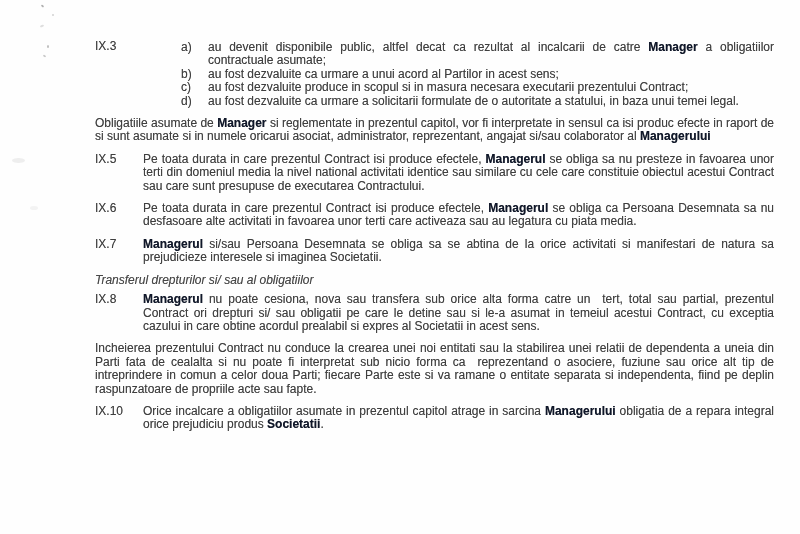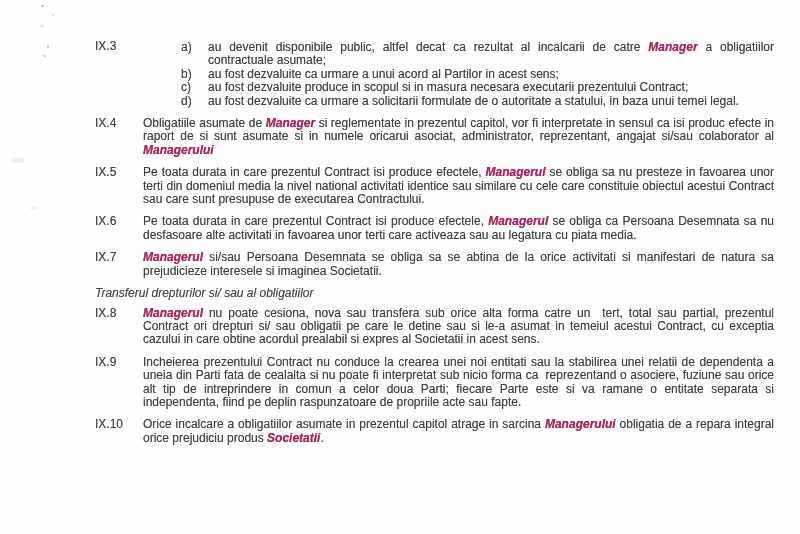--- a/index.html
+++ b/index.html
@@ -43,23 +43,22 @@
   .sub { display: flex; }
   .sub .letter { flex: 0 0 27px; width: 27px; }
   .sub .text { flex: 1; text-align: justify; }
   .heading {
     font-style: italic;
     color: #484848;
     margin: 0 0 6px 0;
   }
   .b {
     font-weight: bold;
-    color: #be185d;
+    color: #0f172a;
     text-shadow: 0 0 0.45px rgba(30,30,30,0.6);
-    font-style: italic;
   }
   
   .speck { position: absolute; border-radius: 50%; }
   .sp1 { left: 41px; top: 5px;  width: 3px;  height: 2px; background: rgba(100,100,100,0.50); transform: rotate(40deg); }
   .sp2 { left: 52px; top: 14px; width: 2px;  height: 2px; background: rgba(130,130,130,0.35); }
   .sp3 { left: 40px; top: 25px; width: 4px;  height: 2px; background: rgba(150,150,150,0.30); transform: rotate(-20deg); }
   .sp4 { left: 47px; top: 45px; width: 2px;  height: 3px; background: rgba(110,110,110,0.45); }
   .sp5 { left: 43px; top: 55px; width: 3px;  height: 2px; background: rgba(120,120,120,0.40); transform: rotate(30deg); }
   .sp6 { left: 12px; top: 158px; width: 13px; height: 5px; background: rgba(175,175,175,0.20); }
   .sp7 { left: 30px; top: 206px; width: 8px;  height: 4px; background: rgba(185,185,185,0.16); }
@@ -94,21 +93,20 @@
     <div class="text"><span>au fost dezvaluite produce in scopul si in masura necesara executarii prezentului Contract;</span></div>
   </div>
             <div class="sub">
     <div class="letter">d)</div>
     <div class="text"><span>au fost dezvaluite ca urmare a solicitarii formulate de o autoritate a statului, in baza unui temei legal.</span></div>
   </div>
           </div>
     </div>
   </div>
       <div class="clause">
-    <div class="num">IX.4</div>
     <div class="body">
       <div class="text"><span>Obligatiile asumate de </span><span class="b">Manager</span><span> si reglementate in prezentul capitol, vor fi interpretate in sensul ca isi produc efecte in raport de si sunt asumate si in numele oricarui asociat, administrator, reprezentant, angajat si/sau colaborator al </span><span class="b">Managerului</span></div>
 
     </div>
   </div>
       <div class="clause">
     <div class="num">IX.5</div>
     <div class="body">
       <div class="text"><span>Pe toata durata in care prezentul Contract isi produce efectele, </span><span class="b">Managerul</span><span> se obliga sa nu presteze in favoarea unor terti din domeniul media la nivel national activitati identice sau similare cu cele care constituie obiectul acestui Contract sau care sunt presupuse de executarea Contractului.</span></div>
 
@@ -130,21 +128,20 @@
   </div>
       <div class="heading">Transferul drepturilor si/ sau al obligatiilor</div>
       <div class="clause">
     <div class="num">IX.8</div>
     <div class="body">
       <div class="text"><span class="b">Managerul</span><span> nu poate cesiona, nova sau transfera sub orice alta forma catre un&nbsp; tert, total sau partial, prezentul Contract ori drepturi si/ sau obligatii pe care le detine sau si le-a asumat in temeiul acestui Contract, cu exceptia cazului in care obtine acordul prealabil si expres al Societatii in acest sens.</span></div>
 
     </div>
   </div>
       <div class="clause">
-    <div class="num">IX.9</div>
     <div class="body">
       <div class="text"><span>Incheierea prezentului Contract nu conduce la crearea unei noi entitati sau la stabilirea unei relatii de dependenta a uneia din Parti fata de cealalta si nu poate fi interpretat sub nicio forma ca&nbsp; reprezentand o asociere, fuziune sau orice alt tip de intreprindere in comun a celor doua Parti; fiecare Parte este si va ramane o entitate separata si independenta, fiind pe deplin raspunzatoare de propriile acte sau fapte.</span></div>
 
     </div>
   </div>
       <div class="clause">
     <div class="num">IX.10</div>
     <div class="body">
       <div class="text"><span>Orice incalcare a obligatiilor asumate in prezentul capitol atrage in sarcina </span><span class="b">Managerului</span><span> obligatia de a repara integral orice prejudiciu produs </span><span class="b">Societatii</span><span>.</span></div>
 

